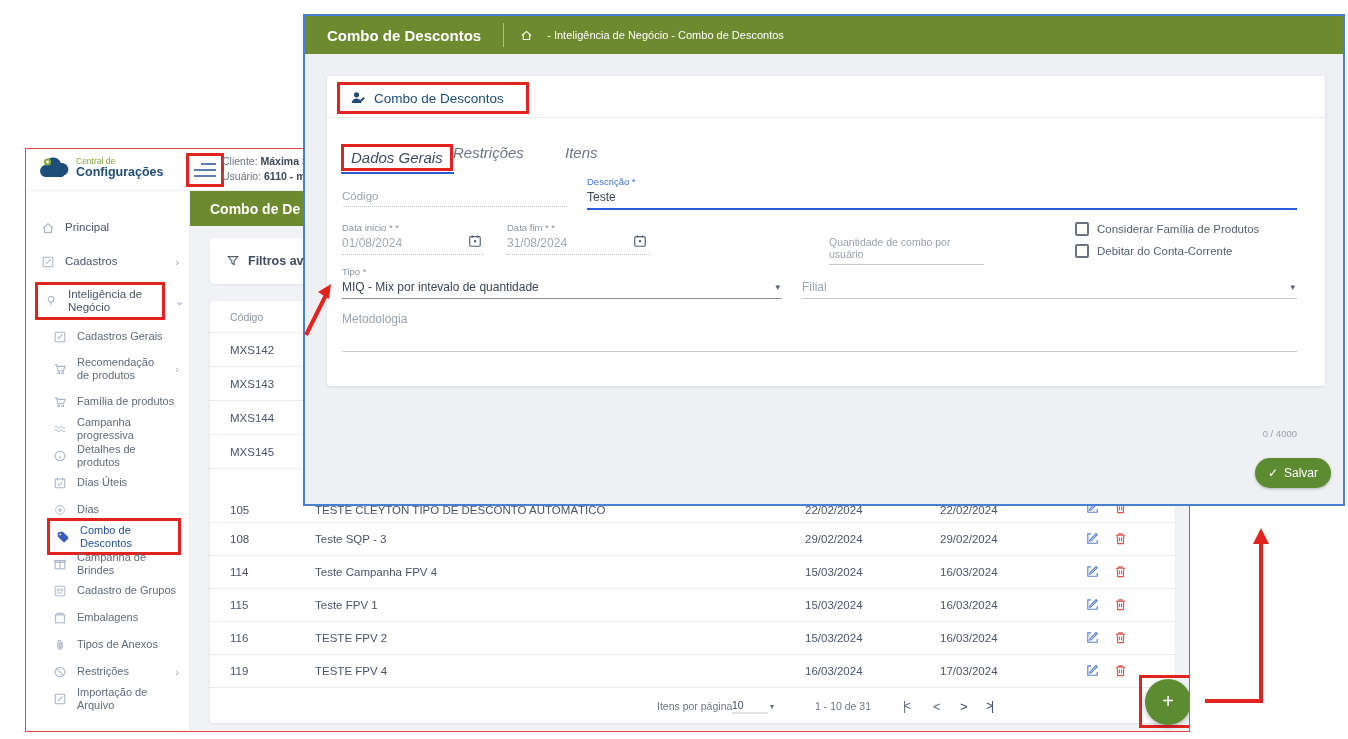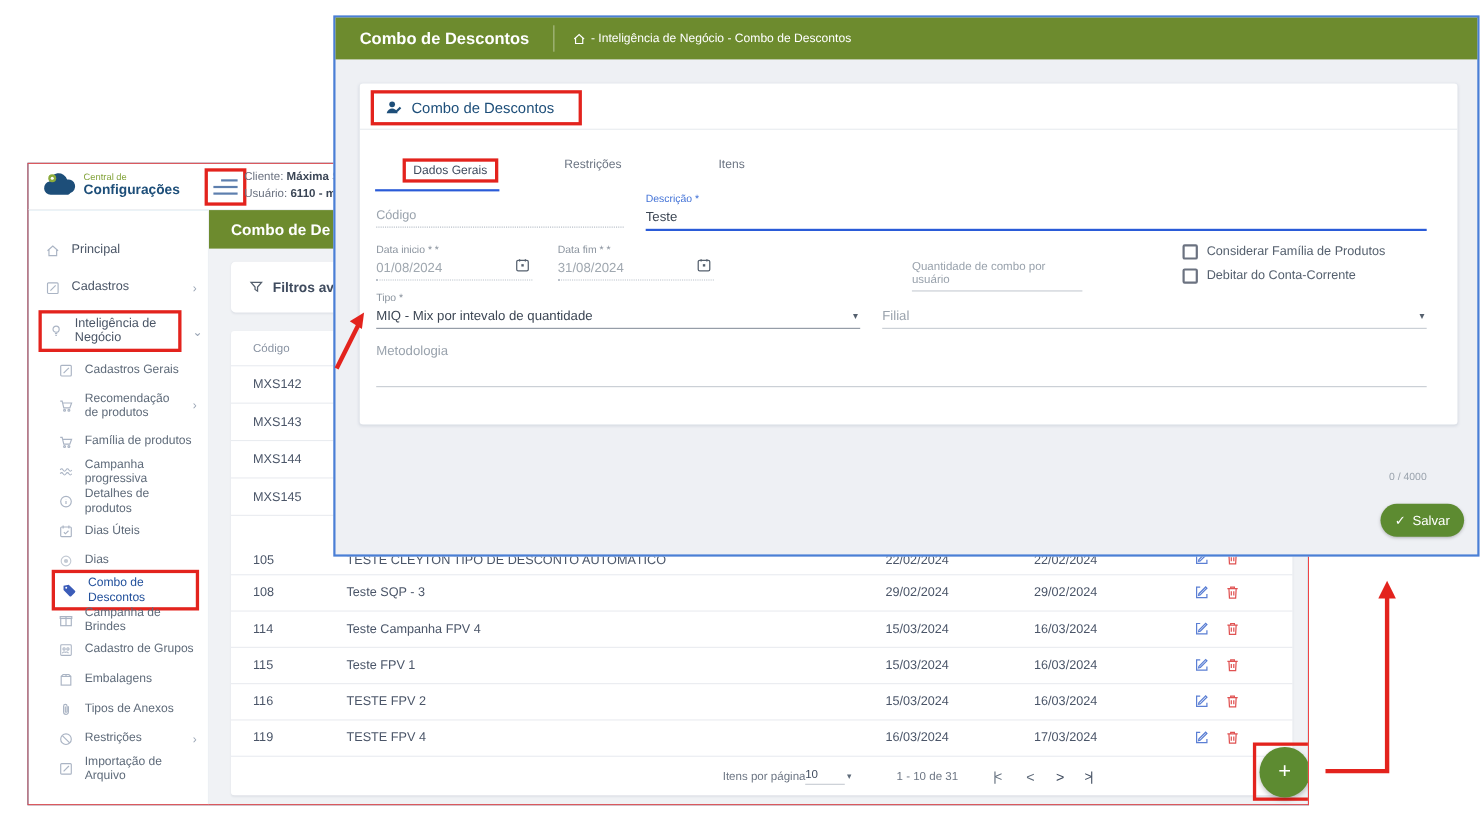--- a/index.html
+++ b/index.html
@@ -67,30 +67,30 @@
   .pg-last { left:776px; font-size:12px; color:#3f4b5e; letter-spacing:-2px; cursor:pointer; }
 
   .fab-box { position:absolute; left:949px; top:484px; width:58px; height:53px; border:3px solid #e3231d; z-index:3; display:flex; align-items:center; justify-content:center; }
   .fab { width:46px; height:46px; border-radius:50%; background:#5d8b31; color:#fff; font-size:20px; display:flex; align-items:center; justify-content:center; cursor:pointer; box-shadow:0 2px 5px rgba(0,0,0,.25); }
 
   
   .modal { position:absolute; left:303px; top:14px; width:1042px; height:492px; background:#eef0f4; border:2px solid #4a7fd6; z-index:10; }
   .m-bar { height:38px; background:#6d8b2e; color:#fff; display:flex; align-items:center; }
   .m-title { font-size:15px; font-weight:bold; padding:0 22px; }
   .m-div { width:1px; height:24px; background:rgba(255,255,255,.45); }
-  .m-crumb { display:flex; align-items:center; gap:4px; padding-left:16px; font-size:11px; }
+  .m-crumb { display:flex; align-items:center; gap:14px; padding-left:16px; font-size:11px; }
   .m-crumb svg { width:13px; height:13px; }
 
   .card { position:absolute; left:22px; top:60px; width:998px; height:310px; background:#fff; border-radius:3px; box-shadow:0 1px 3px rgba(20,40,80,.12); }
   .card-head { position:absolute; left:0; top:0; right:0; height:42px; border-bottom:1px solid #e8ebef; }
   .ct-rb { position:absolute; left:10px; top:6px; display:inline-flex; align-items:center; gap:8px; padding:5px 22px 5px 10px; color:#1d4e79; font-size:13.5px; }
   .ct-rb svg { width:16px; height:16px; color:#1d4e79; }
 
   .tabs { position:absolute; left:14px; top:64px; display:flex; }
-  .tab { width:112px; text-align:right; font-size:11px; color:#6d7684; cursor:pointer; padding:4px 0; }
+  .tab { width:112px; text-align:left; font-size:15px; color:#6d7684; cursor:pointer; padding:4px 0;font-style:italic; }
   .tab .rb { display:inline-block; padding:2px 7px; color:#3f4b5e; }
   .tab-underline { position:absolute; left:14px; top:96px; width:113px; height:2px; background:#2a5bd8; }
 
   .fld { position:absolute; }
   .fld .lab { font-size:9.5px; color:#8a939e; margin-bottom:3px; }
   .fld .lab.blue { color:#4272d7; }
   .fld .val { font-size:12px; color:#3c4654; }
   .fld .val.ghost { color:#a0a8b0; }
   .fld .ph { font-size:11.5px; color:#9aa3ad; }
   .u-dot { border-bottom:1px dotted #b9c0c9; padding-bottom:4px; }

